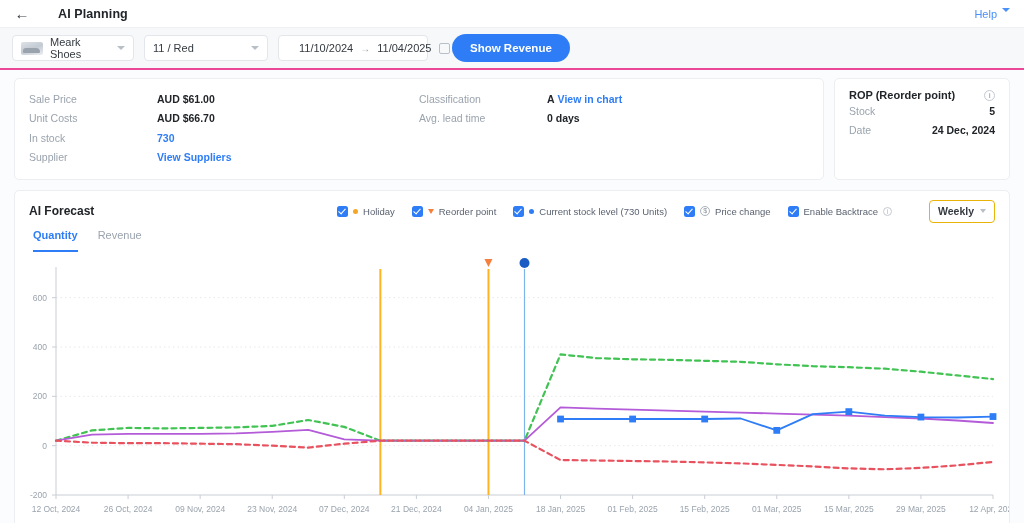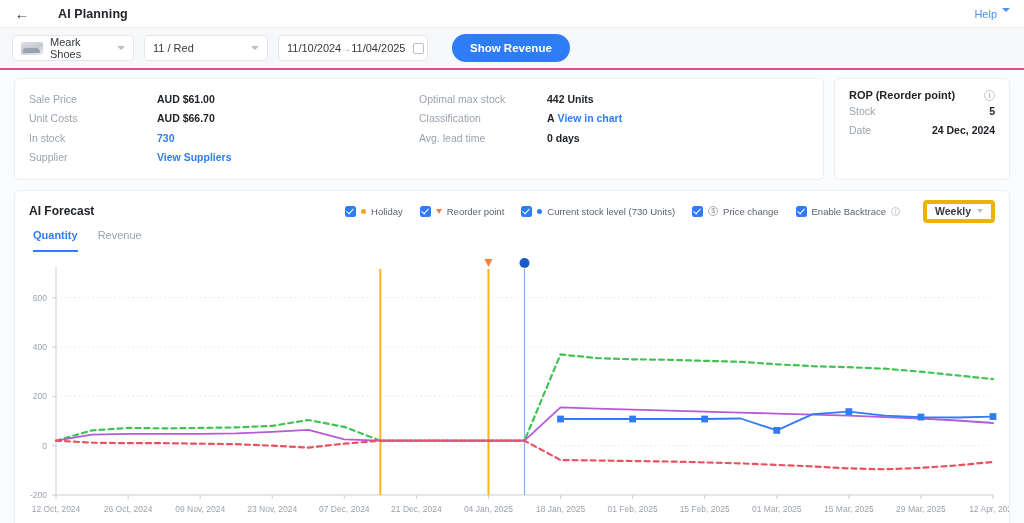--- a/index.html
+++ b/index.html
@@ -41,21 +41,21 @@
   .sel-date { width: 150px; justify-content: space-between; }
   .select .caret { margin-left: auto; width: 0; height: 0; border-left: 4px solid transparent; border-right: 4px solid transparent; border-top: 4px solid #b8bfc7; }
   .shoe-thumb {
     width: 22px; height: 13px; border-radius: 2px; background: linear-gradient(160deg,#dfe3e8 0%,#c3cad2 50%,#eceff2 100%);
     position: relative; overflow: hidden; flex: none;
   }
   .shoe-thumb::after {
     content:''; position:absolute; left:2px; bottom:2px; width:17px; height:5px;
     background:#9aa3ad; border-radius: 6px 8px 2px 2px;
   }
-  .date-range { display: flex; align-items: center; font-size: 11px; color: #343a40; }
+  .date-range { display: flex; align-items: center; gap: 7px; font-size: 11px; color: #343a40; margin-left: 12px; }
   .date-arrow { color: #9aa3ad; font-size: 10px; }
   .cal-icon { width: 11px; height: 11px; border: 1.2px solid #b8bfc7; border-radius: 2px; position: relative; flex:none; }
   .cal-icon::before { content:''; position:absolute; top:-1px; left:1.5px; width:6px; height:1.6px; background:#b8bfc7; }
   .btn-forecast {
     height: 28px; padding: 0 18px; background: #2e7df6; color: #fff; border: none;
     border-radius: 14px; font-size: 11.5px; font-weight: 600; cursor: pointer;
     font-family: "Liberation Sans", sans-serif; margin-left: 14px;
   }
 
   
@@ -93,21 +93,21 @@
   .cbx::after {
     content:''; position:absolute; left:3.2px; top:1.2px; width:3px; height:6px;
     border: solid #fff; border-width: 0 1.6px 1.6px 0; transform: rotate(42deg);
   }
   .dot-orange { width: 5px; height: 5px; border-radius: 50%; background: #f5a623; flex:none; }
   .tri-orange { width:0;height:0;border-left:3.5px solid transparent;border-right:3.5px solid transparent;border-top:5px solid #f5803e; flex:none; }
   .dot-blue { width: 5px; height: 5px; border-radius: 50%; background: #2e7df6; flex:none; }
   .price-icon { width: 10px; height: 10px; border: 1px solid #aab1ba; border-radius: 50%; font-size: 7px; line-height: 8px; text-align:center; color:#8b939d; flex:none; }
   .lg-info { width: 9px; height: 9px; border: 1px solid #c3cad2; border-radius: 50%; color: #b0b7c0; font-size: 7px; line-height: 7.5px; text-align: center; flex:none; }
   .weekly-sel {
-    margin-left: 6px; height: 23px; min-width: 58px; border: 4px solid #eab308; border-radius: 4px;
+    margin-left: 20px; height: 23px; min-width: 58px; border: 1px solid #eab308; border-radius: 4px;
     display: flex; align-items: center; justify-content: center; gap: 6px; padding: 0 8px;
     font-size: 10.5px; font-weight: 600; color: #343a40; cursor: pointer;
   }
   .weekly-sel .caret { width:0;height:0;border-left:3.5px solid transparent;border-right:3.5px solid transparent;border-top:4px solid #b8bfc7; }
 
   .tabs { display: flex; gap: 20px; padding: 8px 18px 0 18px; }
   .tab { font-size: 11px; color: #9aa3ad; padding-bottom: 9px; cursor: pointer; }
   .tab.active { color: #2e7df6; font-weight: 600; border-bottom: 2px solid #2e7df6; }
 
   .chart-wrap { position: absolute; left: 0; top: 62px; width: 100%; height: 280px; }
@@ -166,24 +166,20 @@
         <div class="kv-row">
           <span class="kv-k">In stock</span>
           <span class="kv-v link">730</span>
         </div>
         <div class="kv-row">
           <span class="kv-k">Supplier</span>
           <span class="kv-v link">View Suppliers</span>
         </div>
       </div>
       <div class="kv-col">
-        <div class="kv-row">
-          <span class="kv-k">Optimal max stock</span>
-          <span class="kv-v">442 Units</span>
-        </div>
         <div class="kv-row">
           <span class="kv-k">Classification</span>
           <span class="kv-v link"><span class="plain">A</span><span>View in chart</span></span>
         </div>
         <div class="kv-row">
           <span class="kv-k">Avg. lead time</span>
           <span class="kv-v">0 days</span>
         </div>
       </div>
     </div>

